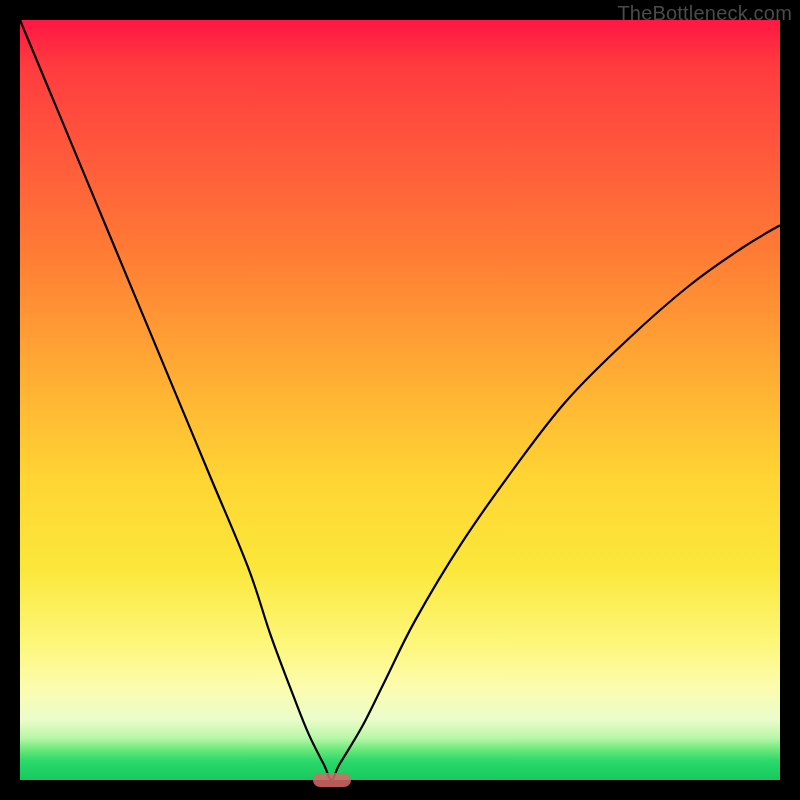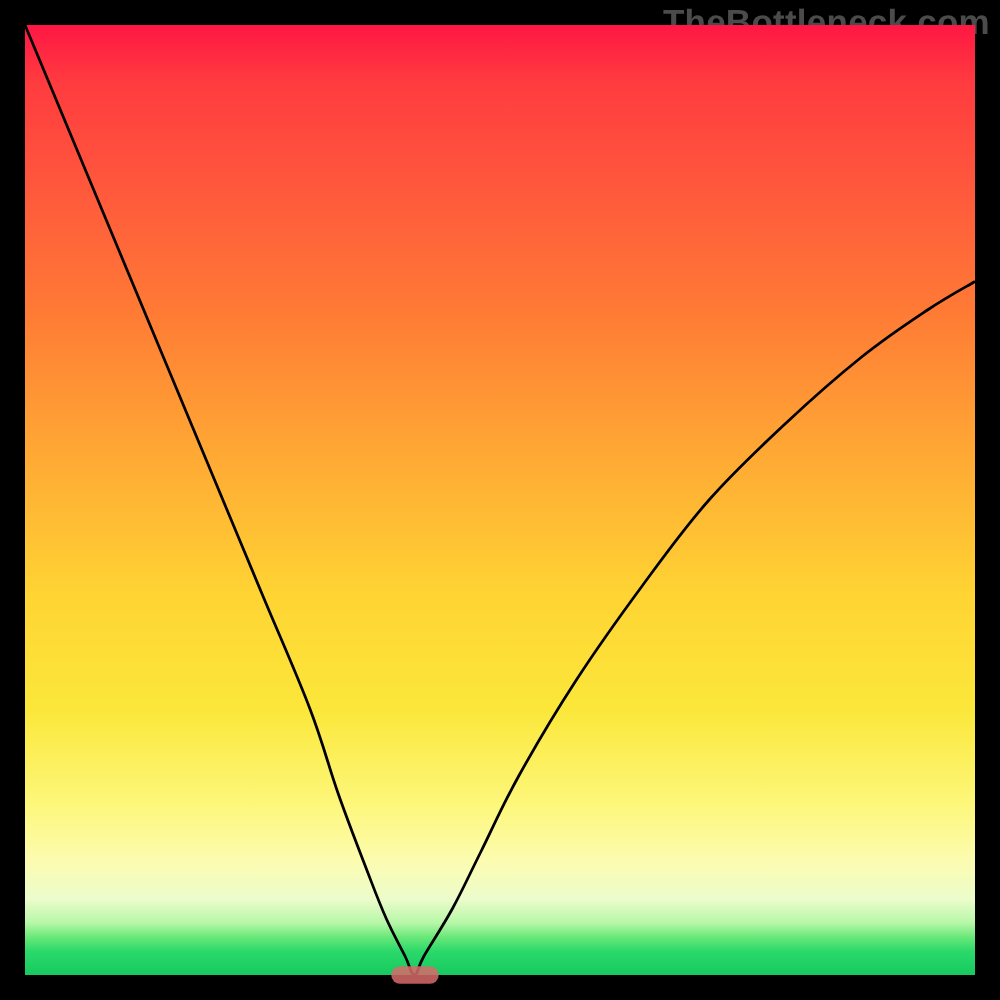--- a/index.html
+++ b/index.html
@@ -42,22 +42,22 @@
       #6ae87a 96%,
       #2bd96a 97.5%,
       #16c95f 100%
     );
   }
   .watermark {
     position: absolute;
     top: 2px;
     right: 8px;
     color: #4b4b4b;
-    font-size: 28px;
-    font-weight: 700;
+    font-size: 20px;
+    font-weight: 400;
     letter-spacing: 0.2px;
     user-select: none;
   }
   svg.curve {
     position: absolute;
     left: 0;
     top: 0;
     width: 760px;
     height: 760px;
     overflow: visible;

